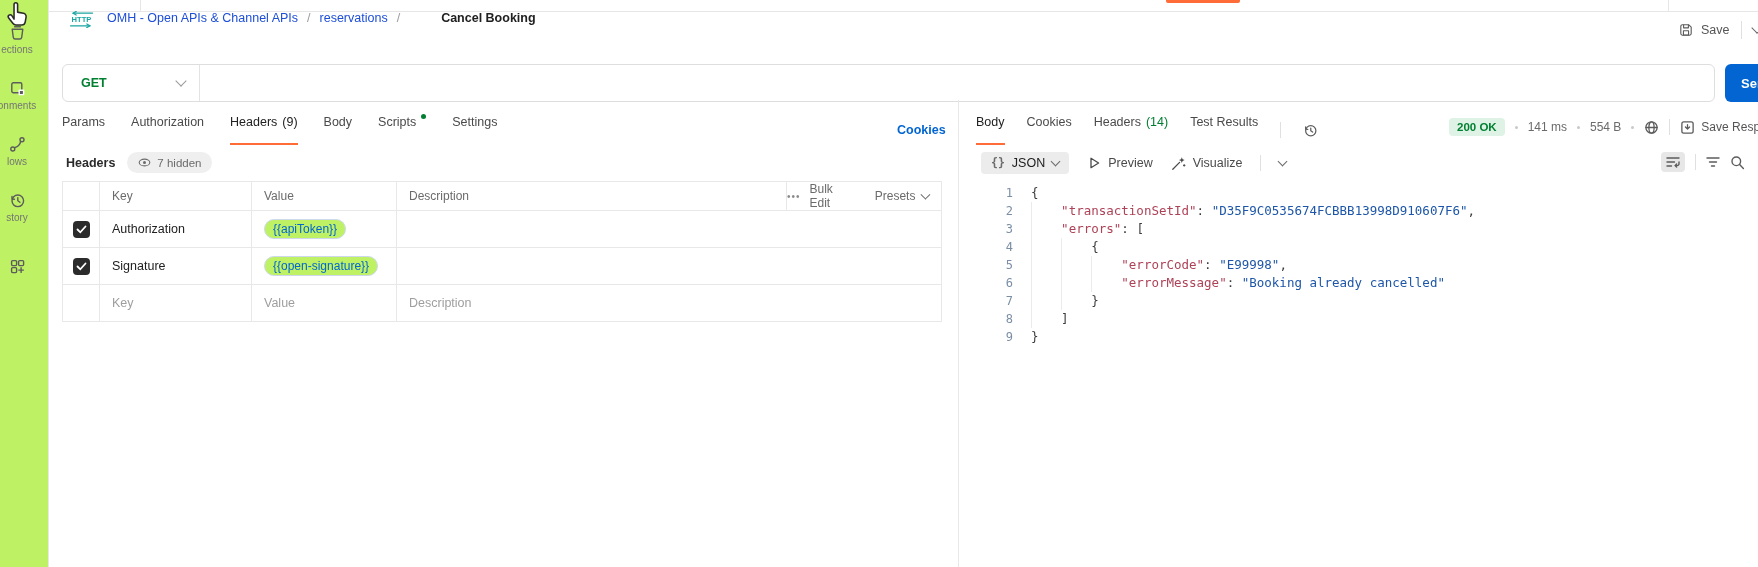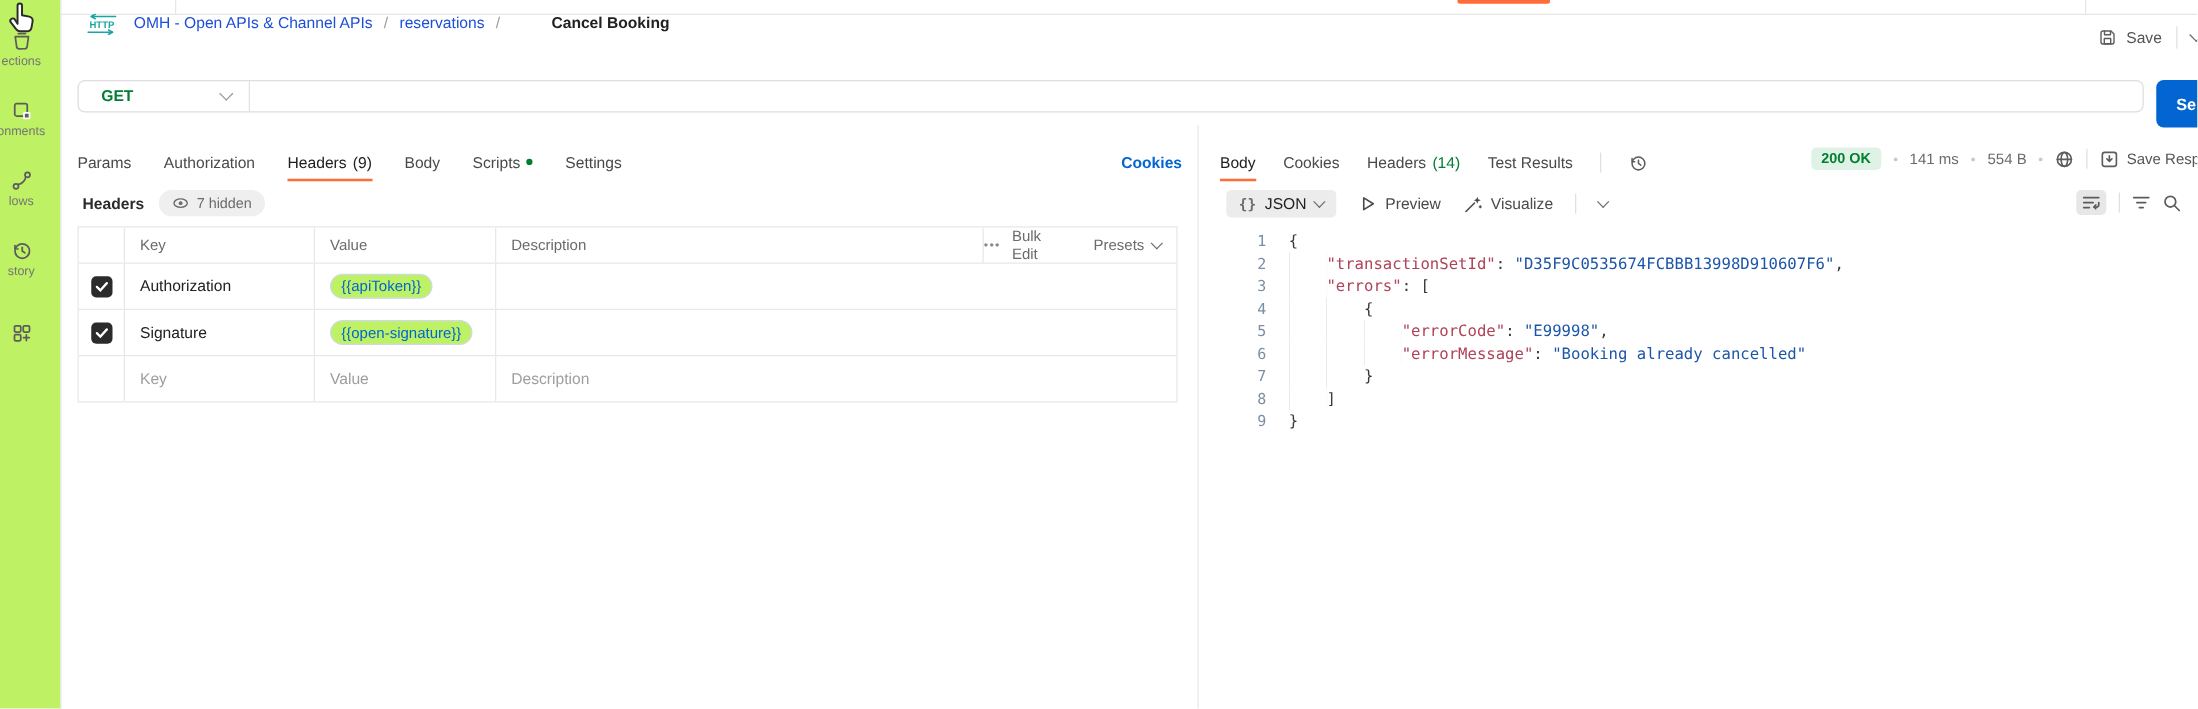--- a/index.html
+++ b/index.html
@@ -25,34 +25,34 @@
   .crumb{color:#1d4ed8;margin-right:9px;}
   .crumb-sep{color:#9c9c9c;margin-right:9px;}
   .crumb-current{color:#212121;font-weight:600;margin-left:32px;}
   .http-badge{margin-right:12px;}
   .save-area{position:absolute;left:1678px;top:11px;height:38px;display:flex;align-items:center;gap:7px;color:#555;}
   .mini-vdiv{width:1px;height:18px;background:#e0e0e0;margin:0 4px;}
   .chev{width:7px;height:7px;border-right:1.5px solid #6b6b6b;border-bottom:1.5px solid #6b6b6b;
         transform:rotate(45deg);display:inline-block;margin-top:-4px;}
 
   
-  .urlbar{position:absolute;left:62px;top:64px;width:1653px;height:26px;border:1px solid #dedede;border-radius:6px;
+  .urlbar{position:absolute;left:62px;top:64px;width:1653px;height:38px;border:1px solid #dedede;border-radius:6px;
           display:flex;align-items:center;background:#fff;box-sizing:border-box;}
   .method{width:104px;padding:0 14px 0 18px;display:flex;align-items:center;justify-content:space-between;
           font-weight:700;color:#007f31;height:100%;}
   .url-div{width:1px;align-self:stretch;background:#e3e3e3;}
   .url-text{padding-left:22px;color:#212121;white-space:nowrap;}
   .send-btn{position:absolute;left:1725px;top:64px;width:92px;height:38px;background:#0265d2;color:#fff;
             font-weight:700;font-size:13px;border:none;border-radius:6px;text-align:left;padding-left:16px;
             font-family:"Liberation Sans",sans-serif;}
 
   
   .req-tabs{position:absolute;left:48px;top:115px;width:910px;height:30px;display:flex;align-items:center;
             padding-left:14px;gap:26px;color:#4a4a4a;}
-  .tab{height:30px;display:flex;align-items:center;gap:5px;position:relative;cursor:default;white-space:nowrap;}
+  .tab{height:30px;display:flex;align-items:flex-start;gap:5px;position:relative;cursor:default;white-space:nowrap;}
   .tab.active{color:#212121;}
   .tab.active::after{content:"";position:absolute;left:0;right:0;bottom:0;height:2px;background:#ff6c37;}
   .gdot{width:5px;height:5px;border-radius:50%;background:#007f31;margin-top:-1px;}
   .cookies-link{position:absolute;left:897px;top:115px;height:30px;display:flex;align-items:center;
                 color:#0265d2;font-weight:600;}
 
   
   .hdr-row{position:absolute;left:66px;top:152px;display:flex;align-items:center;gap:12px;}
   .hdr-title{color:#2b2b2b;font-weight:600;}
   .hidden-badge{display:flex;align-items:center;gap:6px;background:#efefef;border-radius:12px;

